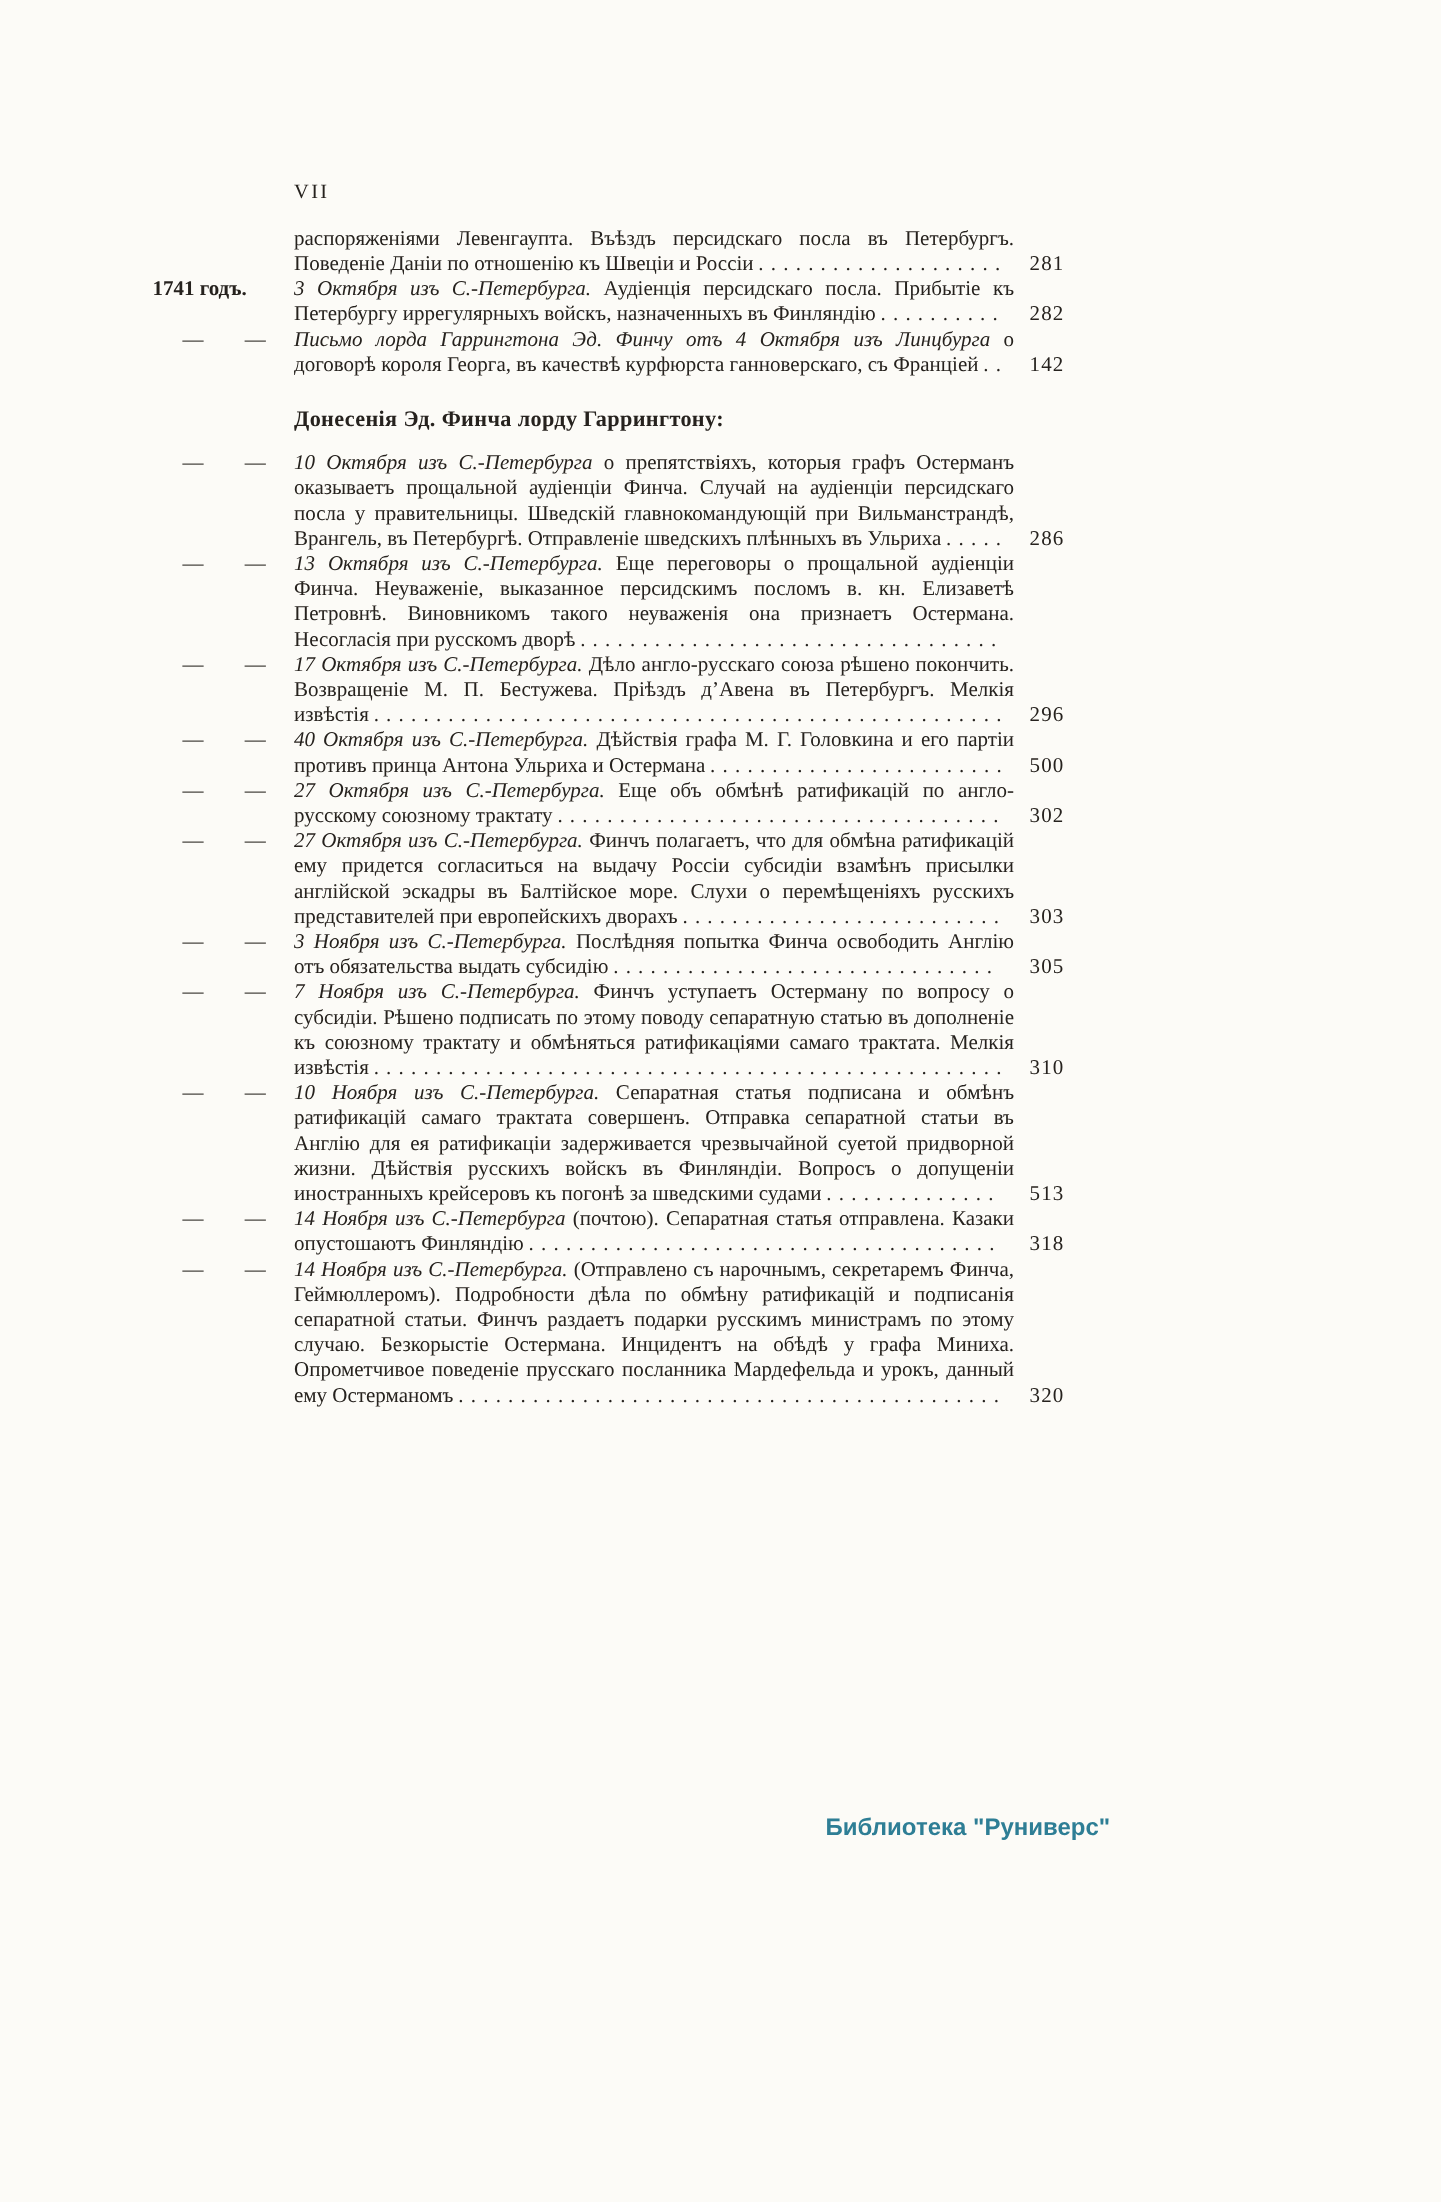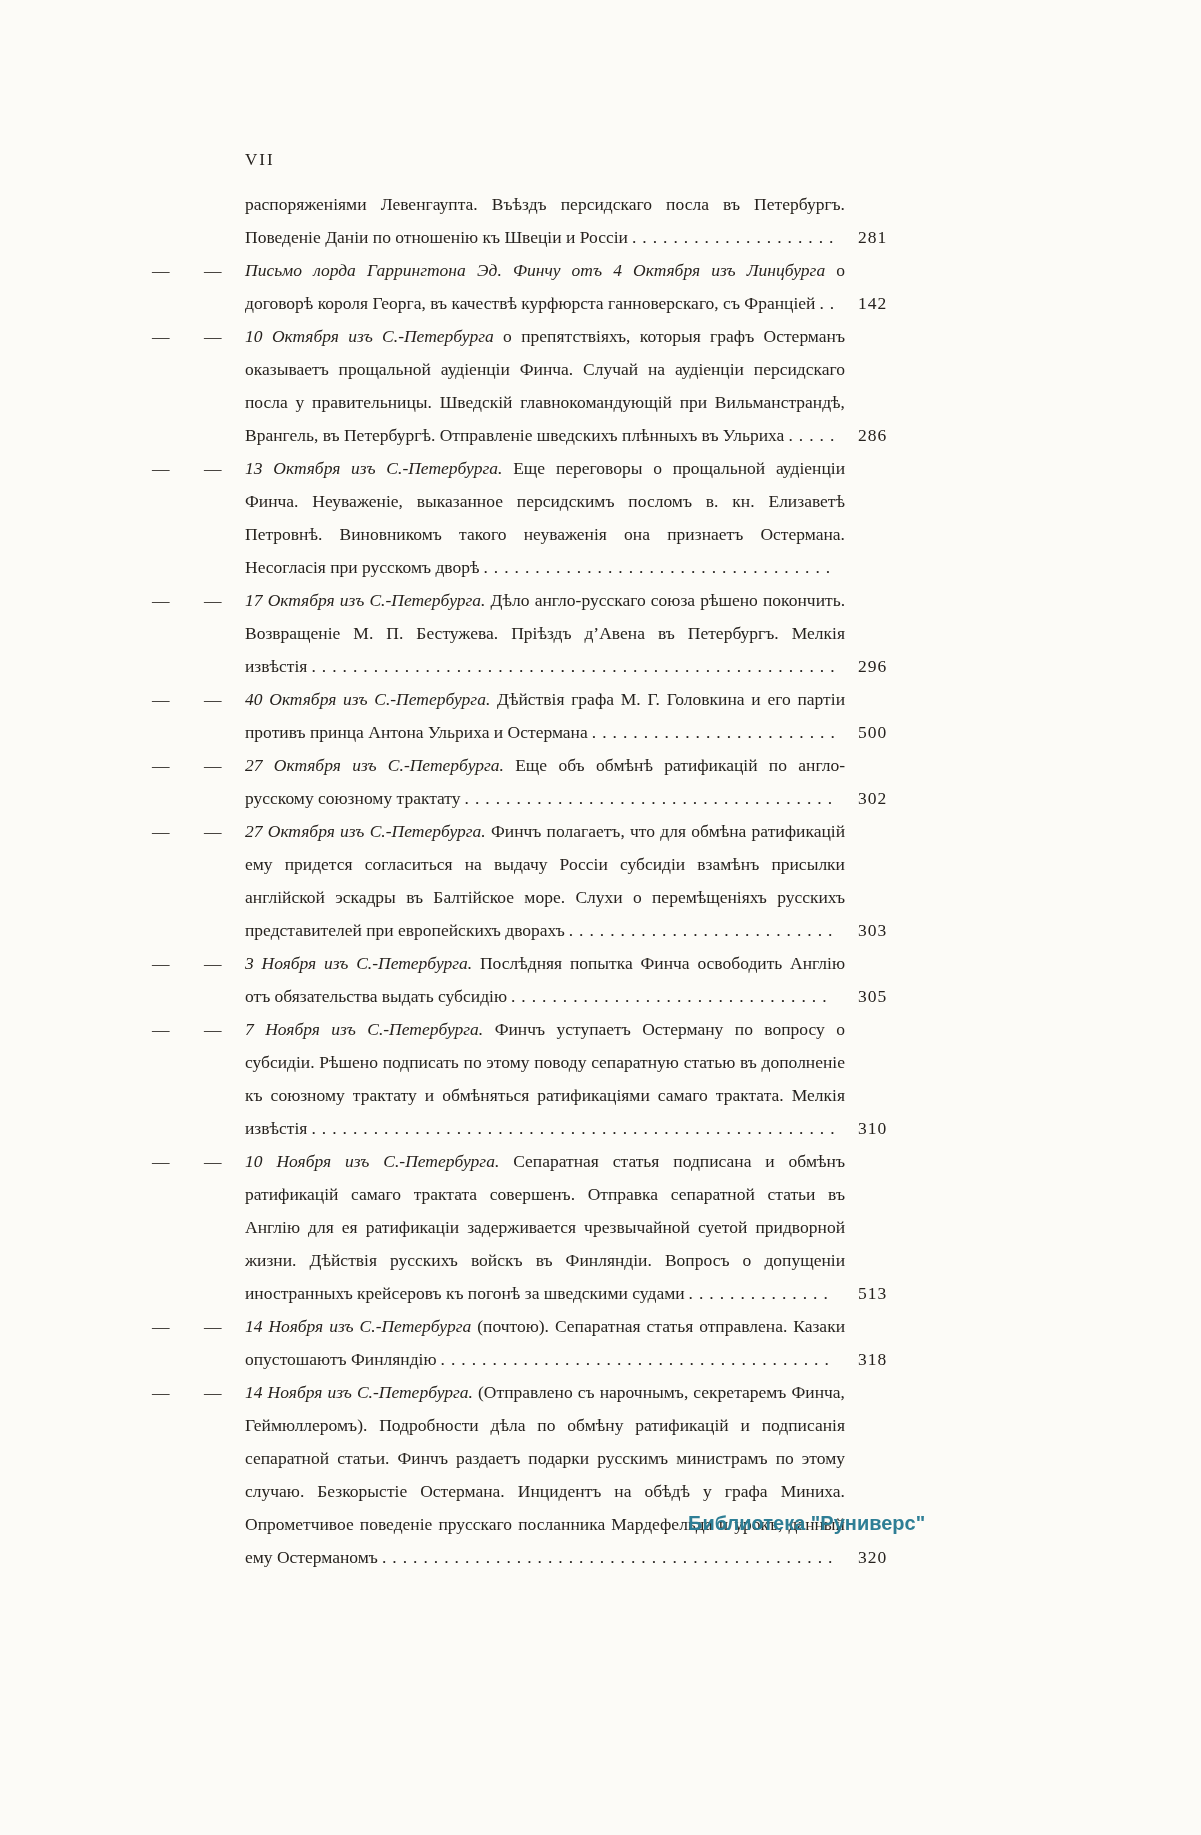--- a/index.html
+++ b/index.html
@@ -27,21 +27,21 @@
     text-align:left;
     font-size:17px;
     letter-spacing:2px;
     margin-bottom:18px;
   }
   .toc-block{width:655px;}
   .entry{
     position:relative;
     width:600px;
     font-size:17.5px;
-    line-height:33px;
+    line-height:21px;
     text-align:justify;
   }
   .entry .lead{font-style:italic;}
   .entry .dots{
     letter-spacing:6px;
     padding-left:4px;
     white-space:normal;
   }
   .entry .page-ref{
     position:absolute;
@@ -95,27 +95,34 @@
     <div class="folio">VII</div>
 
     <div class="toc-block">
         <p class="entry">
     
     
     <span class="body-text">распоряженіями Левенгаупта. Въѣздъ персидскаго посла въ Петербургъ. Поведеніе Даніи по отношенію къ Швеціи и Россіи</span><span class="dots">....................</span>
     <span class="page-ref">281</span>
   </p>
         <p class="entry">
+    <span class="marker year">1741 годъ.</span>
+    <span class="lead">3 Октября изъ С.-Петербурга.</span>
+    <span class="body-text">Аудіенція персидскаго посла. Прибытіе къ Петербургу иррегулярныхъ войскъ, назначенныхъ въ Финляндію</span><span class="dots">..........</span>
+    <span class="page-ref">282</span>
+  </p>
+        <p class="entry">
     <span class="marker ditto">— —</span>
     <span class="lead">Письмо лорда Гаррингтона Эд. Финчу отъ 4 Октября изъ Линцбурга</span>
     <span class="body-text">о договорѣ короля Георга, въ качествѣ курфюрста ганноверскаго, съ Франціей</span><span class="dots">..</span>
     <span class="page-ref">142</span>
   </p>
       </div>
 
+    <h2 class="section-heading">Донесенія Эд. Финча лорду Гаррингтону:</h2>
 
     <div class="toc-block">
         <p class="entry">
     <span class="marker ditto">— —</span>
     <span class="lead">10 Октября изъ С.-Петербурга</span>
     <span class="body-text">о препятствіяхъ, которыя графъ Остерманъ оказываетъ прощальной аудіенціи Финча. Случай на аудіенціи персидскаго посла у правительницы. Шведскій главнокомандующій при Вильманстрандѣ, Врангель, въ Петербургѣ. Отправленіе шведскихъ плѣнныхъ въ Ульриха</span><span class="dots">.....</span>
     <span class="page-ref">286</span>
   </p>
         <p class="entry">
     <span class="marker ditto">— —</span>

